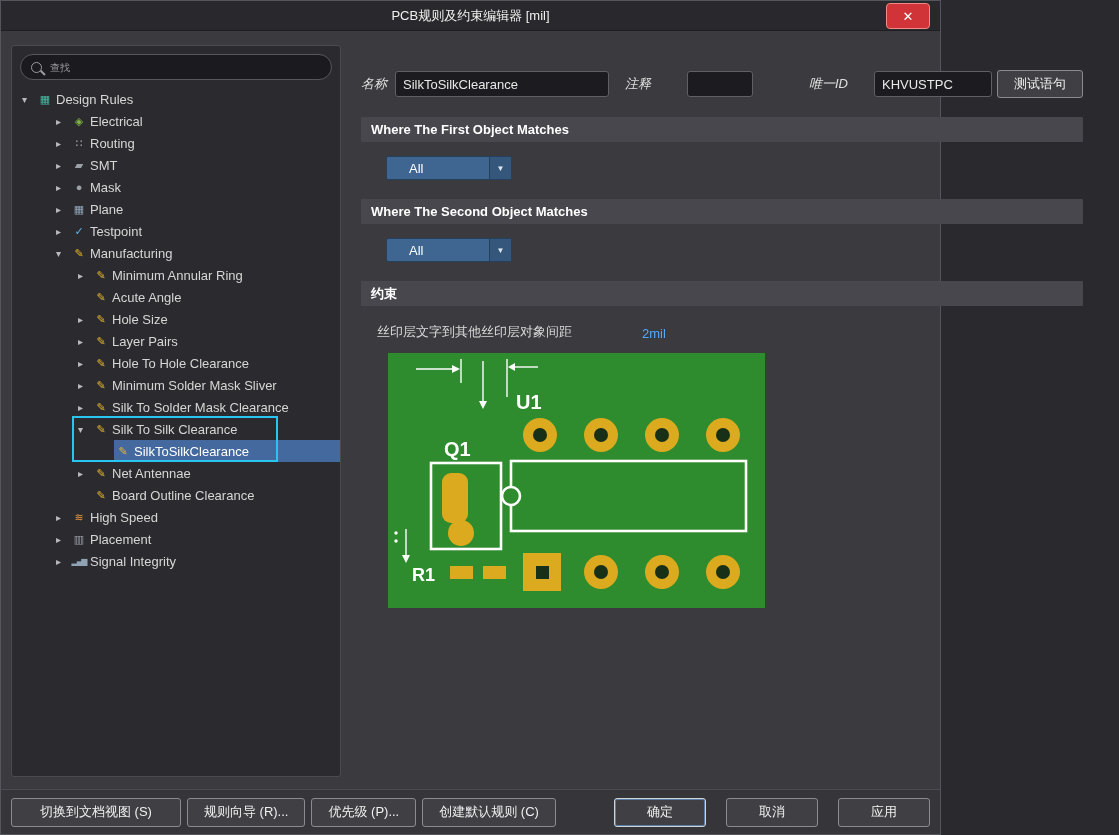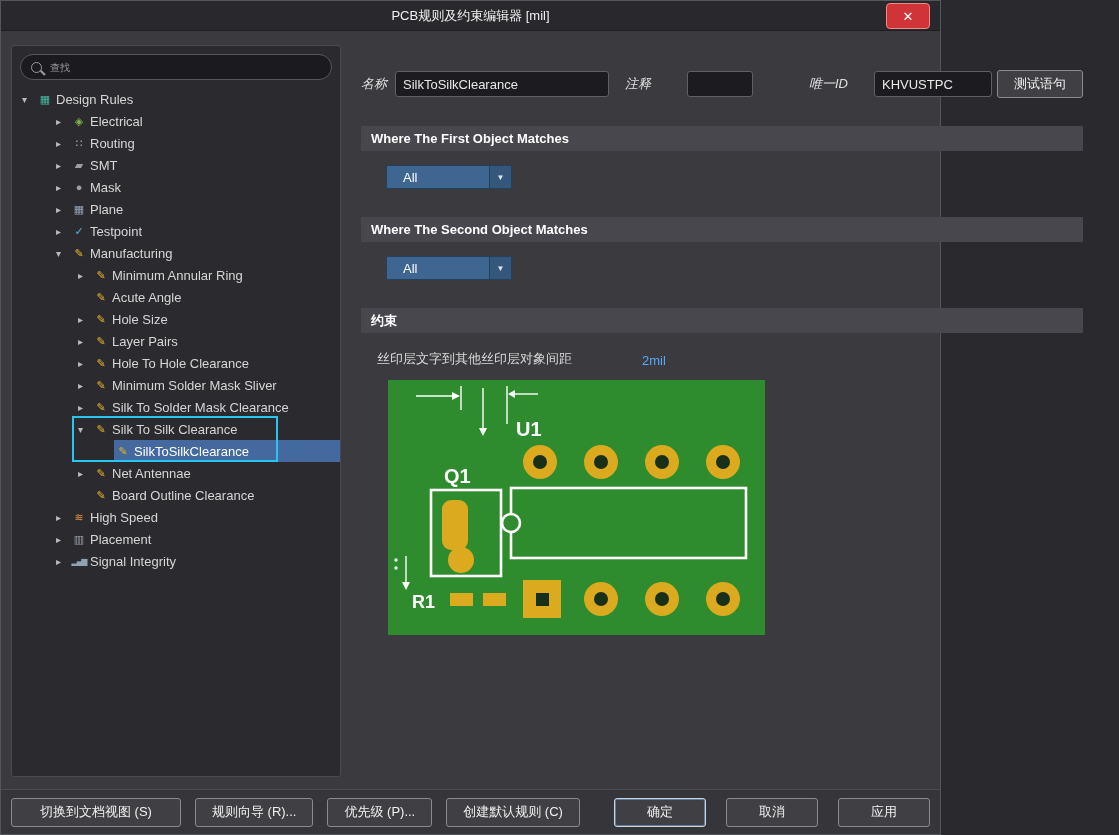--- a/index.html
+++ b/index.html
@@ -80,47 +80,47 @@
   .lb-comment { margin-left:16px; }
   .in-comment { width:66px; margin-left:36px; }
   .lb-uid { margin-left:10px;padding-left:46px; }
   .in-uid { width:118px; margin-left:26px; }
   .btn {
     height:29px; background:#3f3f44; border:1px solid #8a8a90; border-radius:3px;
     color:#f0f0f0; font-family:inherit; font-size:13px; padding:0 16px; cursor:pointer;
   }
   .btn-test { margin-left:auto; height:28px; }
   .section {
-    margin-top:28px; height:25px; line-height:25px; background:#47474d;
+    margin-top:19px; height:25px; line-height:25px; background:#47474d;
     color:#fff; font-weight:bold; padding-left:10px; border-radius:1px;
   }
   .dropdown {
     margin:14px 0 0 25px; width:126px; height:24px;
     background:#3f6690; border:1px solid #23415f; border-radius:2px;
     display:flex; align-items:stretch; cursor:pointer;
   }
-  .dd-val { flex:1; display:flex; align-items:center; padding-left:16px; color:#fff; }
+  .dd-val { flex:1; display:flex; align-items:center; padding-left:22px; color:#fff; }
   .dd-btn {
     width:22px; background:#35577c; border-left:1px solid #23415f;
     display:flex; align-items:center; justify-content:center;
     color:#dfe7f0; font-size:8px;
   }
   .constraint-row { margin:17px 0 0 16px; display:flex; align-items:flex-end; }
   .c-label { color:#dadada; }
   .c-value { color:#55aaff; margin-left:70px; cursor:text; }
   .pcb-wrap { margin:12px 0 0 27px; width:377px; height:255px; }
   .des { fill:#ffffff; font-family:"Liberation Sans","DejaVu Sans",sans-serif; font-weight:bold; font-size:20px; }
   .des-sm { font-size:18px; }
   
   .footer {
     position:absolute; left:0; right:0; bottom:0; height:45px;
     background:#35353a; border-top:1px solid #4c4c52;
     display:flex; align-items:center; padding:0 10px;
   }
-  .fleft { display:flex; gap:14px; }
+  .fleft { display:flex; gap:6px; }
   .fright { margin-left:auto; display:flex; gap:20px; }
   .btn-wide { padding:0 28px; }
   .btn-std { min-width:92px; }
   .btn-primary { border:1px solid #cfd3da; box-shadow:inset 0 0 0 1px #5a7da6; }
 </style>
 </head>
 <body>
 
 <div class="window">
 

